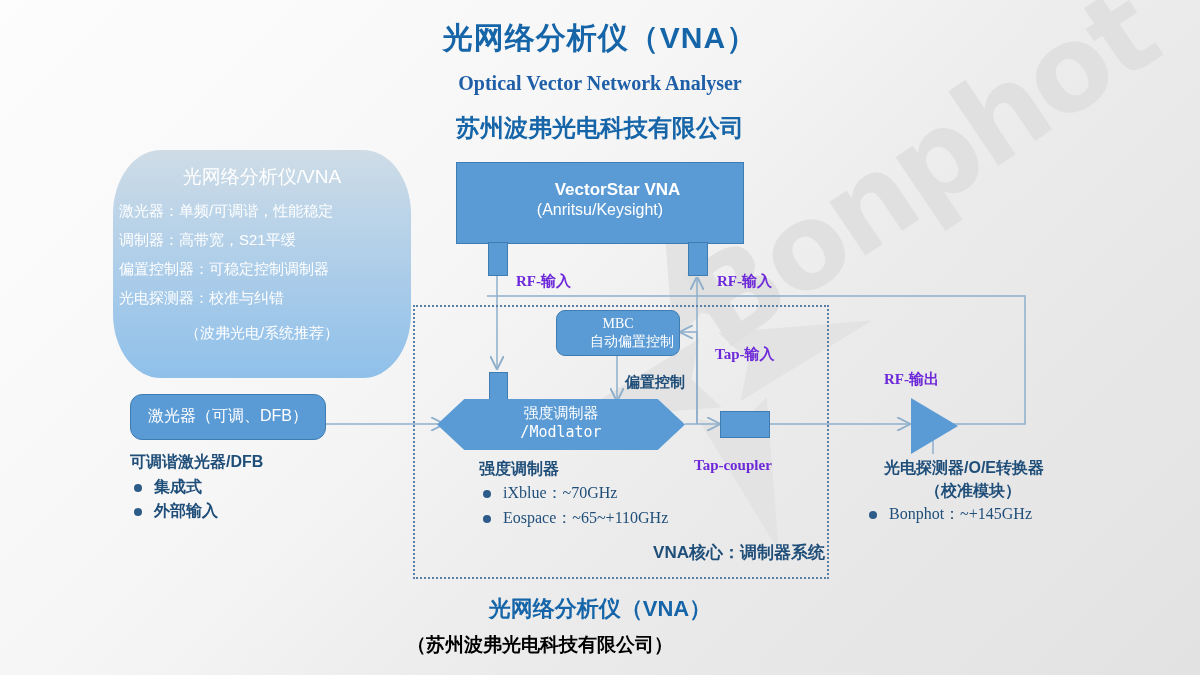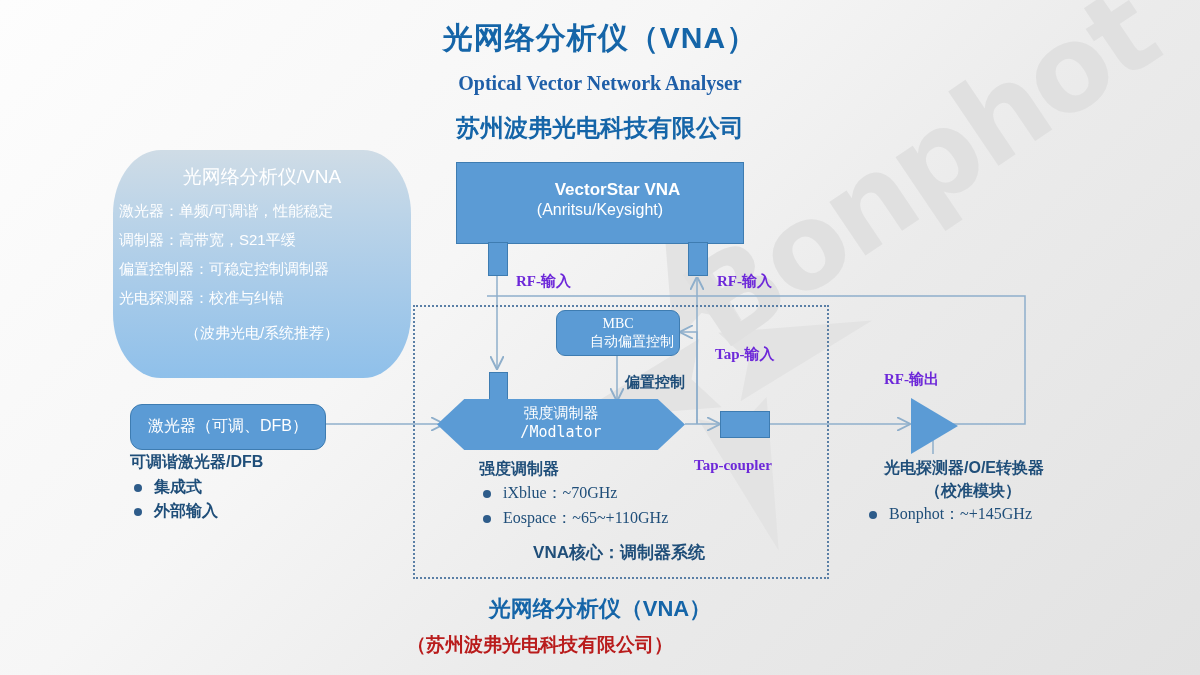--- a/index.html
+++ b/index.html
@@ -64,21 +64,21 @@
   #vna-box .l2{font-size:16px;font-weight:400;}
   .vna-tab{background:#5B9BD5;border:1px solid #3E7CB1;width:18px;height:32px;}
 
   #mbc-box{
     left:556px;top:310px;width:122px;height:44px;border-radius:9px;
   }
   #mbc-box .l1{font-size:14px;font-family:"Liberation Serif","DejaVu Serif",serif;}
   #mbc-box .l2{font-size:14px;padding-left:28px;}
 
   #laser-box{
-    left:130px;top:404px;width:194px;height:44px;border-radius:12px;
+    left:130px;top:394px;width:194px;height:44px;border-radius:12px;
   }
   #laser-box .l1{font-size:16px;}
 
   #mod-hex{
     left:437px;top:399px;width:248px;height:51px;
     background:#5B9BD5;
     clip-path:polygon(0% 50%,11% 0%,89% 0%,100% 50%,89% 100%,11% 100%);
   }
   #mod-hex .l1{font-size:15px;}
   #mod-hex .l2{font-size:15px;font-family:"DejaVu Sans Mono","Liberation Mono",monospace;}
@@ -228,18 +228,18 @@
     <span class="bullet-txt-serif">Eospace：~65~+110GHz</span>
   </div>
 
   <div class="abs ann-cn-head" style="left:884px;top:458px;">光电探测器/O/E转换器</div>
   <div class="abs ann-cn-head" style="left:925px;top:481px;">（校准模块）</div>
   <div class="abs bullet-row" style="left:869px;top:504px;">
     <span class="bullet-dot"></span>
     <span class="bullet-txt-serif">Bonphot：~+145GHz</span>
   </div>
 
-  <div class="abs ann-core" style="left:413px;top:541px;width:412px;text-align:center;">VNA核心：调制器系统</div>
+  <div class="abs ann-core" style="left:413px;top:541px;width:412px;text-align:right;">VNA核心：调制器系统</div>
 
   <div class="abs" style="left:0;top:594px;width:1200px;text-align:center;color:#1565A8;font-weight:700;font-size:22px;">光网络分析仪（VNA）</div>
-  <div class="abs" style="left:0;top:632px;width:1080px;text-align:center;color:#b91c1c;font-weight:700;font-size:19px;">（苏州波弗光电科技有限公司）</div>
+  <div class="abs" style="left:0;top:632px;width:1080px;text-align:center;color:#000000;font-weight:700;font-size:19px;">（苏州波弗光电科技有限公司）</div>
 
 </div>
 
 </body></html>

